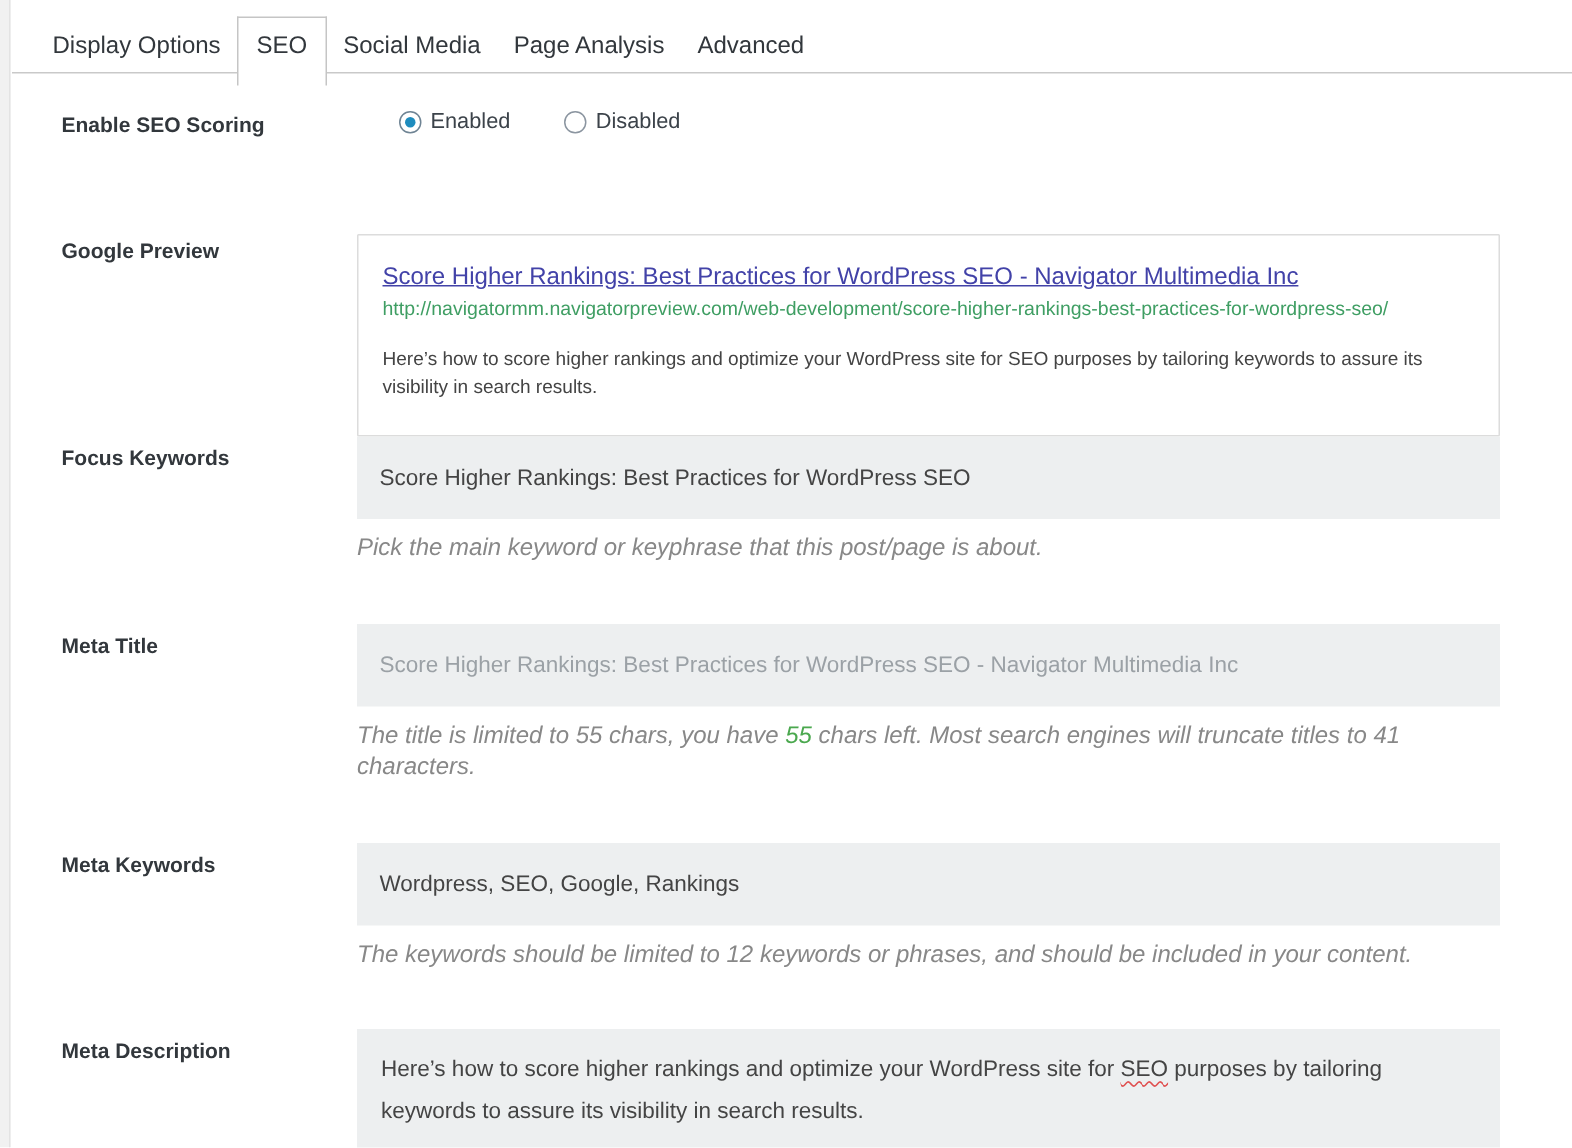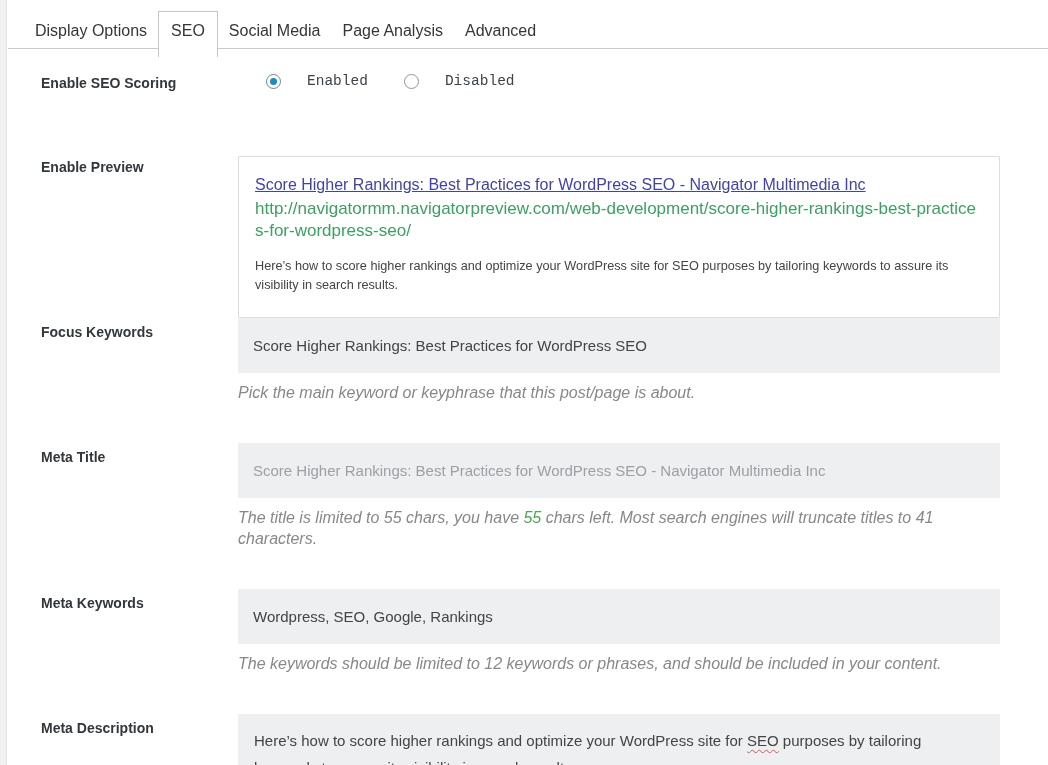--- a/index.html
+++ b/index.html
@@ -42,40 +42,40 @@
 
   .row-enable   { margin-top:21px; }
   .row-snippet  { margin-top:64px; }
   .row-focus    { }
   .row-mtitle   { margin-top:39px; }
   .row-mkw      { margin-top:39px; }
   .row-mdesc    { margin-top:39px; }
 
   
   .radio-group { display:flex; align-items:center; gap:36px; margin-left:28px; margin-top:-1px; }
-  .radio-item { display:flex; align-items:center; gap:26px; cursor:pointer;font-family:Liberation Mono, monospace; }
+  .radio-item { display:flex; align-items:center; gap:6px; cursor:pointer; }
   .radio-circle {
     width:15px; height:15px; border-radius:50%;
     border:1px solid #8b95a0; background:#fff;
     display:inline-flex; align-items:center; justify-content:center; flex-shrink:0;
   }
   .radio-circle.checked { border-color:#6f8494; }
   .radio-dot { width:7px; height:7px; border-radius:50%; background:#1e8cbe; }
   .radio-label { font-size:14.5px; color:#3c434a; }
 
   
   .snippet-box {
     border:1px solid #dcdcdc; background:#fff;
     padding:18px 16px 22px; border-radius:1px;
   }
   .snippet-title {
     font-size:16px; color:#4242a8; text-decoration:underline; cursor:pointer;
     display:inline-block; line-height:1.25;
   }
-  .snippet-url { font-size:17px; color:#3f9e63; margin-top:3px; line-height:1.3; word-break:break-all; }
+  .snippet-url { font-size:13px; color:#3f9e63; margin-top:3px; line-height:1.3; word-break:break-all; }
   .snippet-desc { font-size:12.7px; color:#444; margin-top:15px; line-height:1.5; max-width:760px; }
 
   
   .text-input {
     width:100%; height:55px; background:#edeff0; border:none; outline:none;
     padding:0 15px; font-size:15px; color:#444;
     font-family:"Liberation Sans", sans-serif;
   }
   .text-input.ghost { color:#9ba1a6; }
 
@@ -131,21 +131,21 @@
         </div>
         <div class="radio-item">
           <span class="radio-circle"></span>
           <span class="radio-label">Disabled</span>
         </div>
       </div>
     </div>
   </div>
 
   <div class="row row-snippet">
-    <div class="row-label" style="padding-top:2px;">Enable Preview</div>
+    <div class="row-label" style="padding-top:2px;">Google Preview</div>
     <div class="row-field">
       <div class="snippet-box">
         <a class="snippet-title">Score Higher Rankings: Best Practices for WordPress SEO - Navigator Multimedia Inc</a>
         <div class="snippet-url">http://navigatormm.navigatorpreview.com/web-development/score-higher-rankings-best-practices-for-wordpress-seo/</div>
         <div class="snippet-desc">Here’s how to score higher rankings and optimize your WordPress site for SEO purposes by tailoring keywords to assure its visibility in search results.</div>
       </div>
     </div>
   </div>
 
   <div class="row row-focus">

